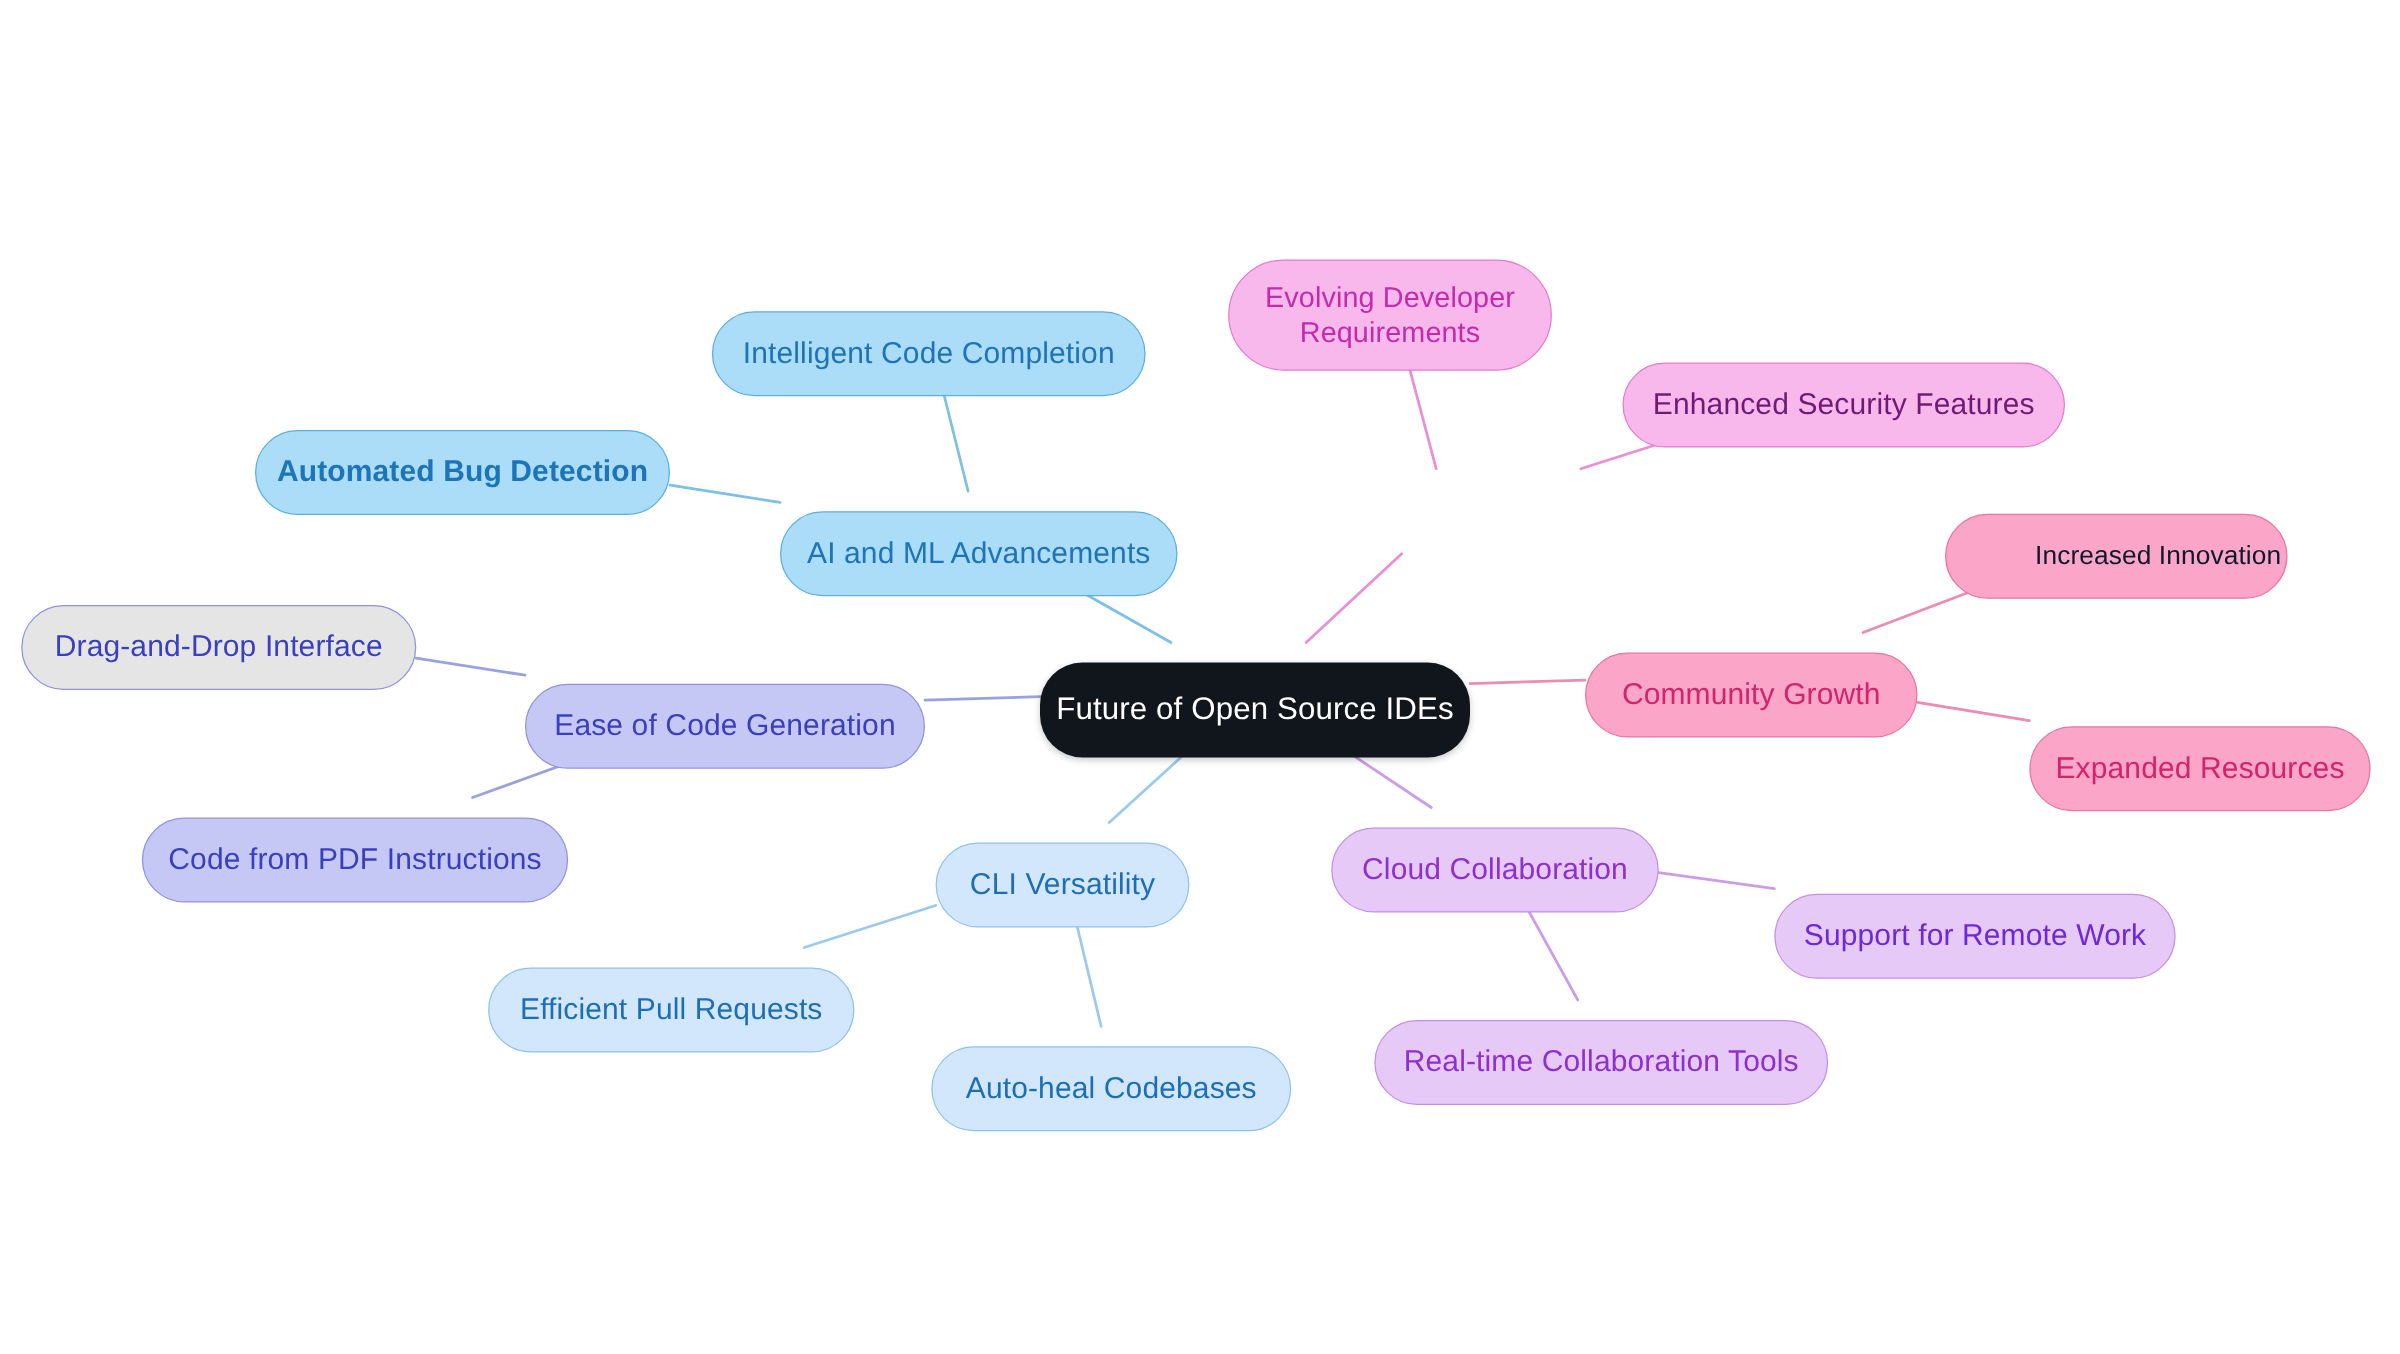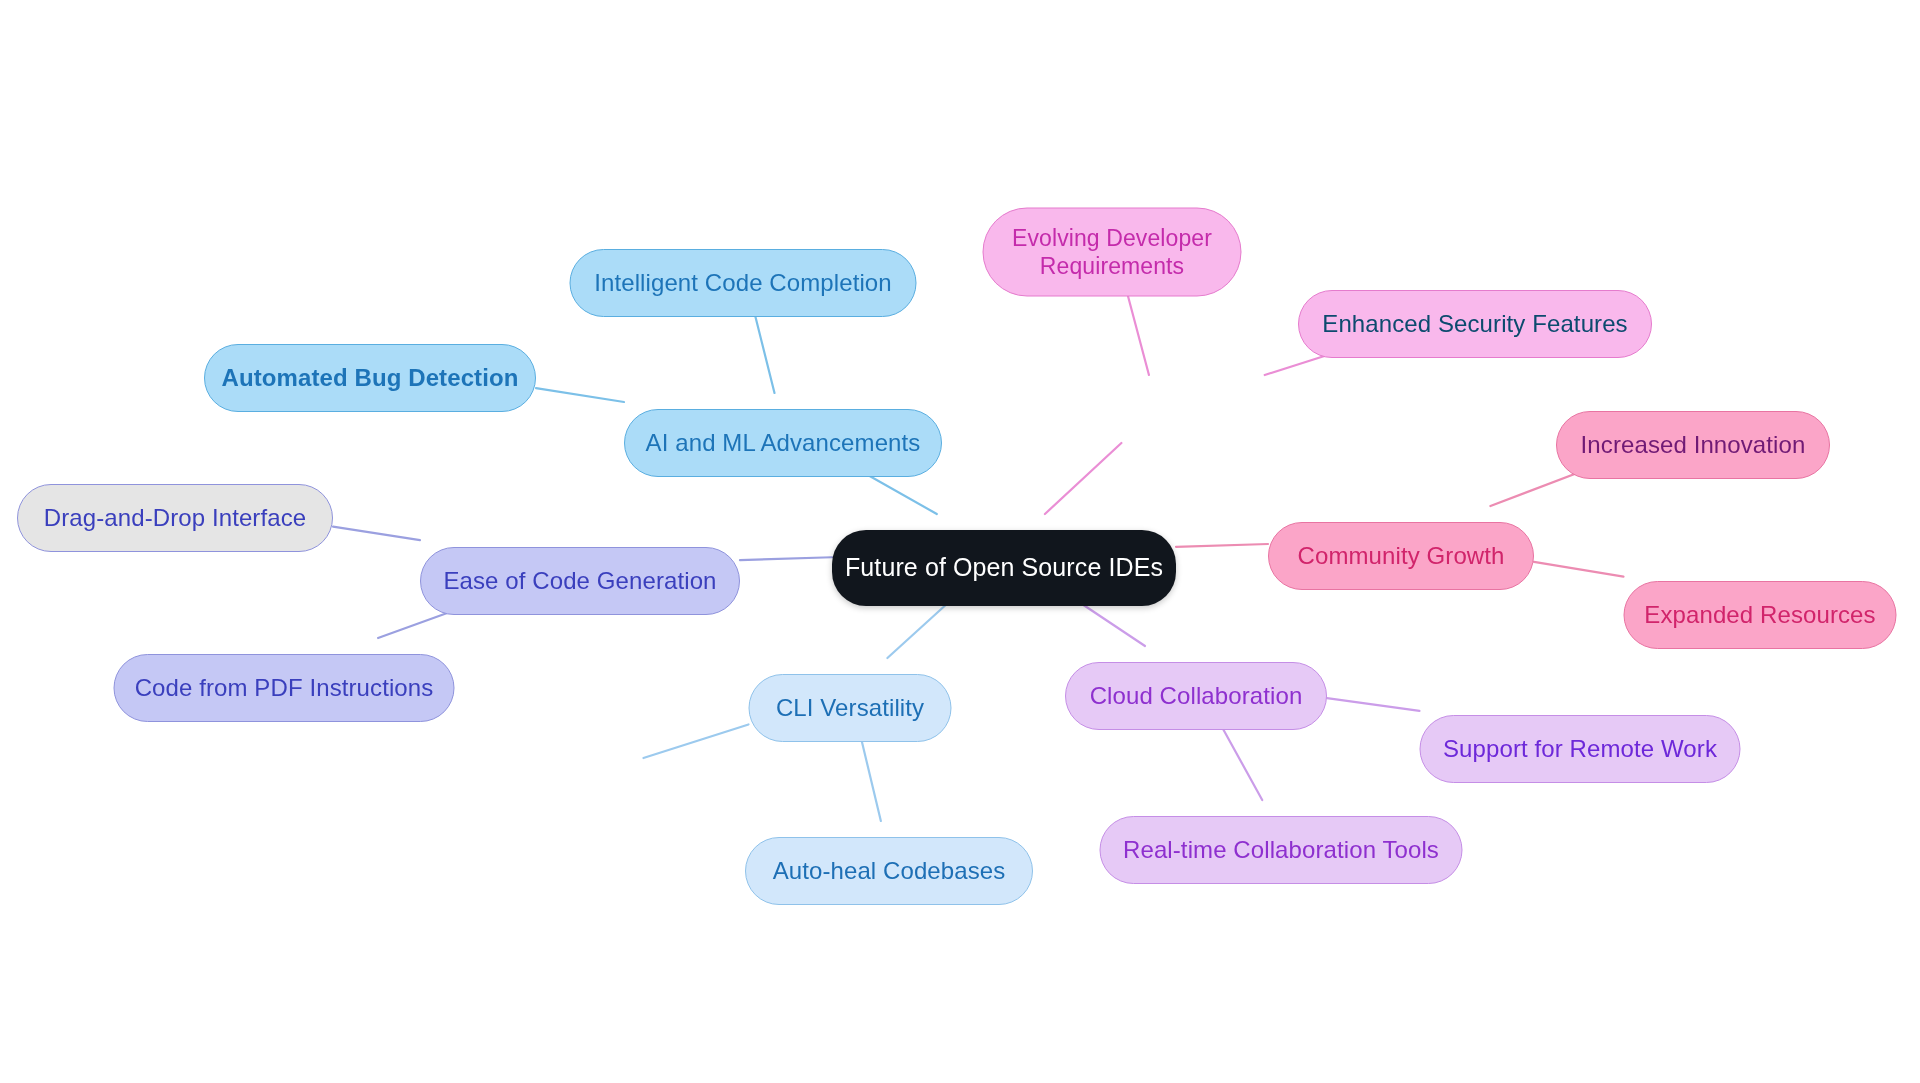--- a/index.html
+++ b/index.html
@@ -95,36 +95,39 @@
   <div class="node" style="left: 175px; top: 502px; width: 316px; height: 68px; font-size: 24px; background: #e5e5e5; border-color: rgb(143, 147, 220); color: rgb(58, 63, 189);">
     <span class="node-label">Drag-and-Drop Interface</span>
   </div>
   <div class="node" style="left: 284px; top: 672px; width: 341px; height: 68px; font-size: 24px; background: rgb(197, 200, 245); border-color: rgb(143, 147, 220); color: rgb(58, 63, 189);">
     <span class="node-label">Code from PDF Instructions</span>
   </div>
 
   <div class="node" style="left: 850px; top: 692px; width: 203px; height: 68px; font-size: 24px; background: rgb(210, 231, 251); border-color: rgb(143, 194, 234); color: rgb(29, 111, 181);">
     <span class="node-label">CLI Versatility</span>
   </div>
+  <div class="node" style="left: 537px; top: 792px; width: 293px; height: 68px; font-size: 24px; background: rgb(210, 231, 251); border-color: rgb(143, 194, 234); color: rgb(29, 111, 181);">
+    <span class="node-label">Efficient Pull Requests</span>
+  </div>
   <div class="node" style="left: 889px; top: 855px; width: 288px; height: 68px; font-size: 24px; background: rgb(210, 231, 251); border-color: rgb(143, 194, 234); color: rgb(29, 111, 181);">
     <span class="node-label">Auto-heal Codebases</span>
   </div>
 
   <div class="node" style="left: 1112px; top: 236px; width: 259px; height: 89px; font-size: 23px; background: rgb(249, 184, 236); border-color: rgb(229, 123, 205); color: rgb(196, 43, 171);">
     <span class="node-label">Evolving Developer
 Requirements</span>
   </div>
-  <div class="node" style="left: 1475px; top: 308px; width: 354px; height: 68px; font-size: 24px; background: rgb(249, 184, 236); border-color: rgb(229, 123, 205); color: #0c4a6e;">
+  <div class="node" style="left: 1475px; top: 308px; width: 354px; height: 68px; font-size: 24px; background: rgb(249, 184, 236); border-color: rgb(229, 123, 205); color: #701a75;">
     <span class="node-label">Enhanced Security Features</span>
   </div>
 
   <div class="node" style="left: 1401px; top: 540px; width: 266px; height: 68px; font-size: 24px; background: rgb(251, 165, 200); border-color: rgb(232, 116, 162); color: rgb(209, 36, 107);">
     <span class="node-label">Community Growth</span>
   </div>
-  <div class="node" style="left: 1693px; top: 429px; width: 274px; height: 68px; font-size: 24px; background: rgb(251, 165, 200); border-color: rgb(232, 116, 162); color: #701a75;">
+  <div class="node" style="left: 1693px; top: 429px; width: 274px; height: 68px; font-size: 21px; background: rgb(251, 165, 200); border-color: rgb(232, 116, 162); color: #0f172a; justify-content: flex-end;">
     <span class="node-label">Increased Innovation</span>
   </div>
   <div class="node" style="left: 1760px; top: 599px; width: 273px; height: 68px; font-size: 24px; background: rgb(251, 165, 200); border-color: rgb(232, 116, 162); color: rgb(209, 36, 107);">
     <span class="node-label">Expanded Resources</span>
   </div>
 
   <div class="node" style="left: 1196px; top: 680px; width: 262px; height: 68px; font-size: 24px; background: rgb(230, 201, 246); border-color: rgb(197, 142, 230); color: rgb(142, 48, 207);">
     <span class="node-label">Cloud Collaboration</span>
   </div>
   <div class="node" style="left: 1580px; top: 733px; width: 321px; height: 68px; font-size: 24px; background: rgb(230, 201, 246); border-color: rgb(197, 142, 230); color: #6d28d9;">

